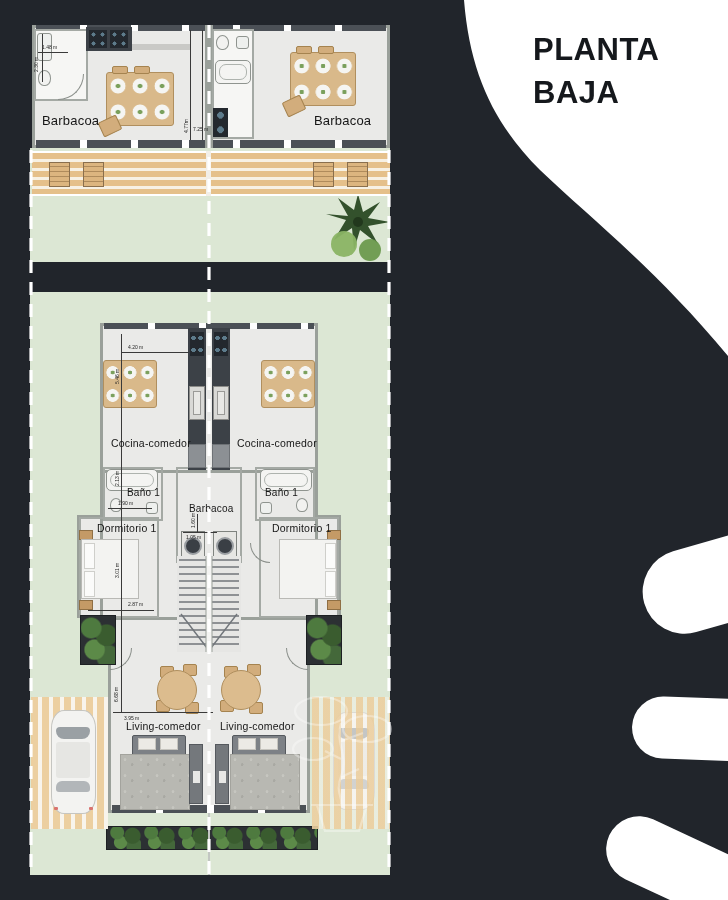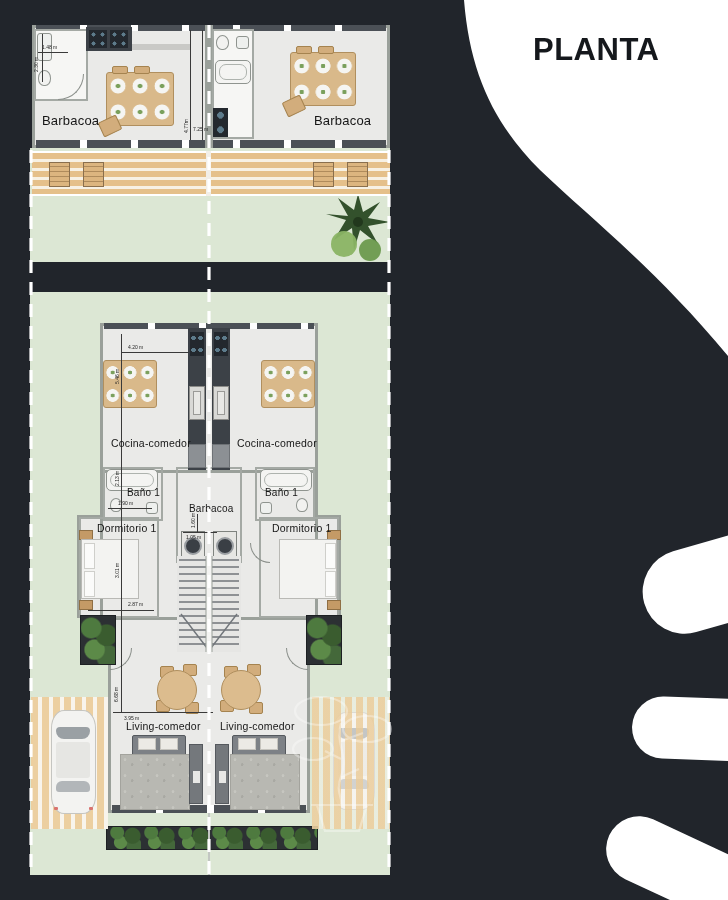--- a/index.html
+++ b/index.html
@@ -85,20 +85,21 @@
 
   <svg id="hand-svg" width="728" height="900" viewBox="0 0 728 900">
     <path d="M464,0 C470,75 495,125 540,170 C590,218 655,268 728,356 L728,0 Z" fill="#ffffff"></path>
     <rect x="640" y="531" width="220" height="84" rx="42" fill="#ffffff" transform="rotate(-16 750 573)"></rect>
     <rect x="632" y="699" width="200" height="62" rx="31" fill="#ffffff" transform="rotate(2 732 730)"></rect>
     <rect x="598" y="853" width="240" height="66" rx="33" fill="#ffffff" transform="rotate(25 718 886)"></rect>
   </svg>
 
   <div id="title" class="abs">
     <div>PLANTA</div>
+    <div>BAJA</div>
   </div>
 
   <div id="plan" class="abs">
 
     <div class="abs grass" style="left:30px;top:148px;width:360px;height:114px;"></div>
     <div class="abs grass" style="left:30px;top:292px;width:360px;height:583px;"></div>
 
     <svg class="abs" style="left:322px;top:192px;" width="72" height="72" viewBox="0 0 72 72">
       <polygon points="36,2 41,20 58,10 46,26 68,30 46,34 56,52 38,38 32,58 30,36 12,48 24,28 4,22 26,24 16,6 32,18" fill="#33512c"></polygon>
       <circle cx="22" cy="52" r="13" fill="#8ab464" opacity="0.95"></circle>

